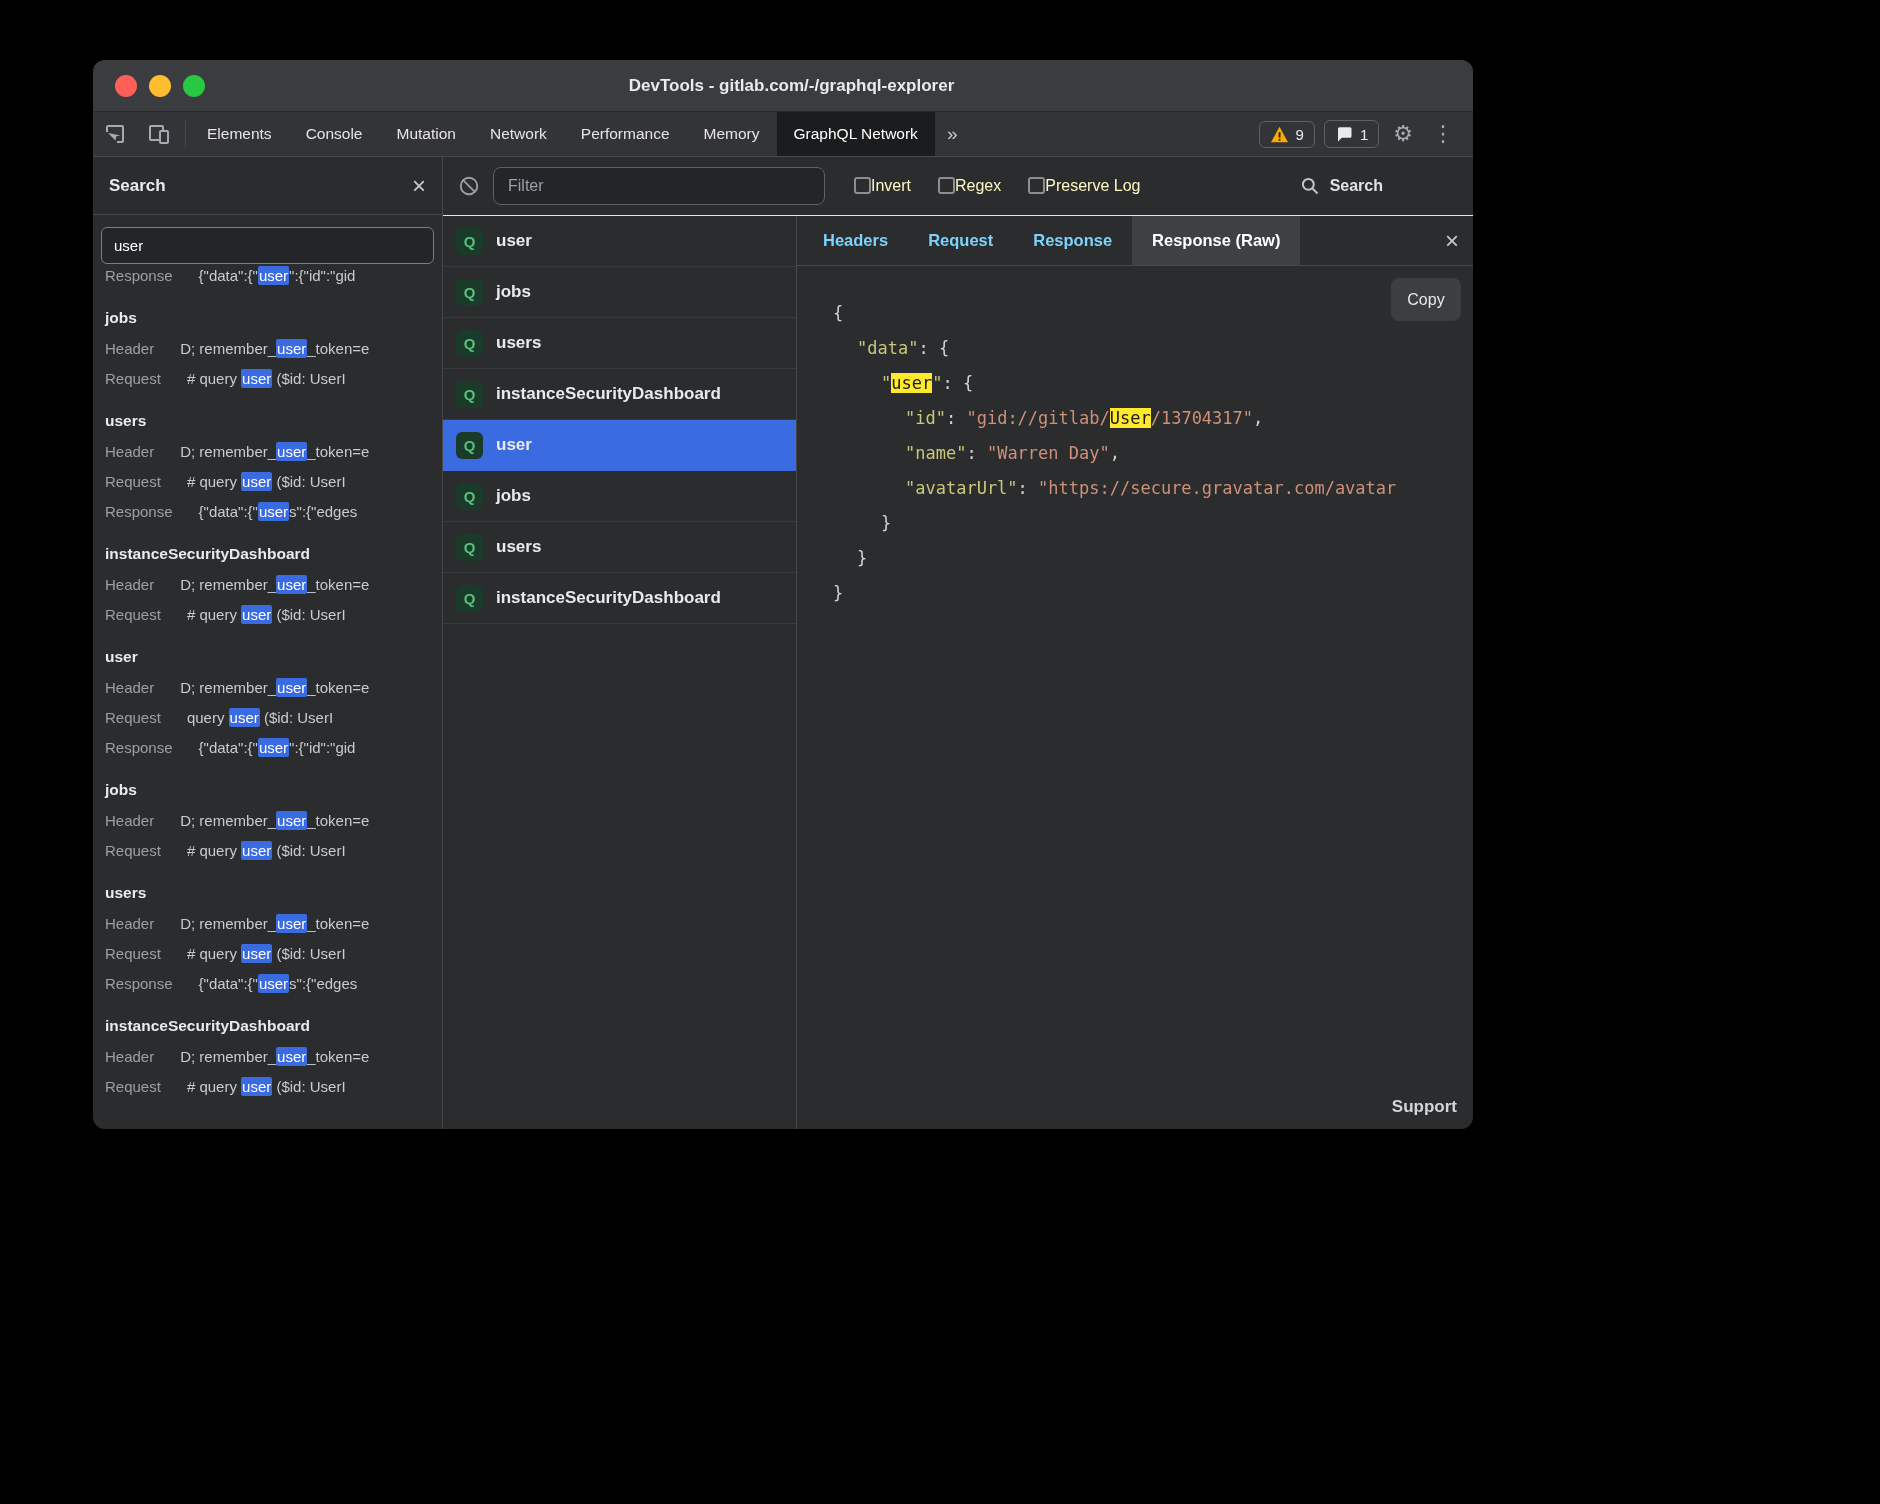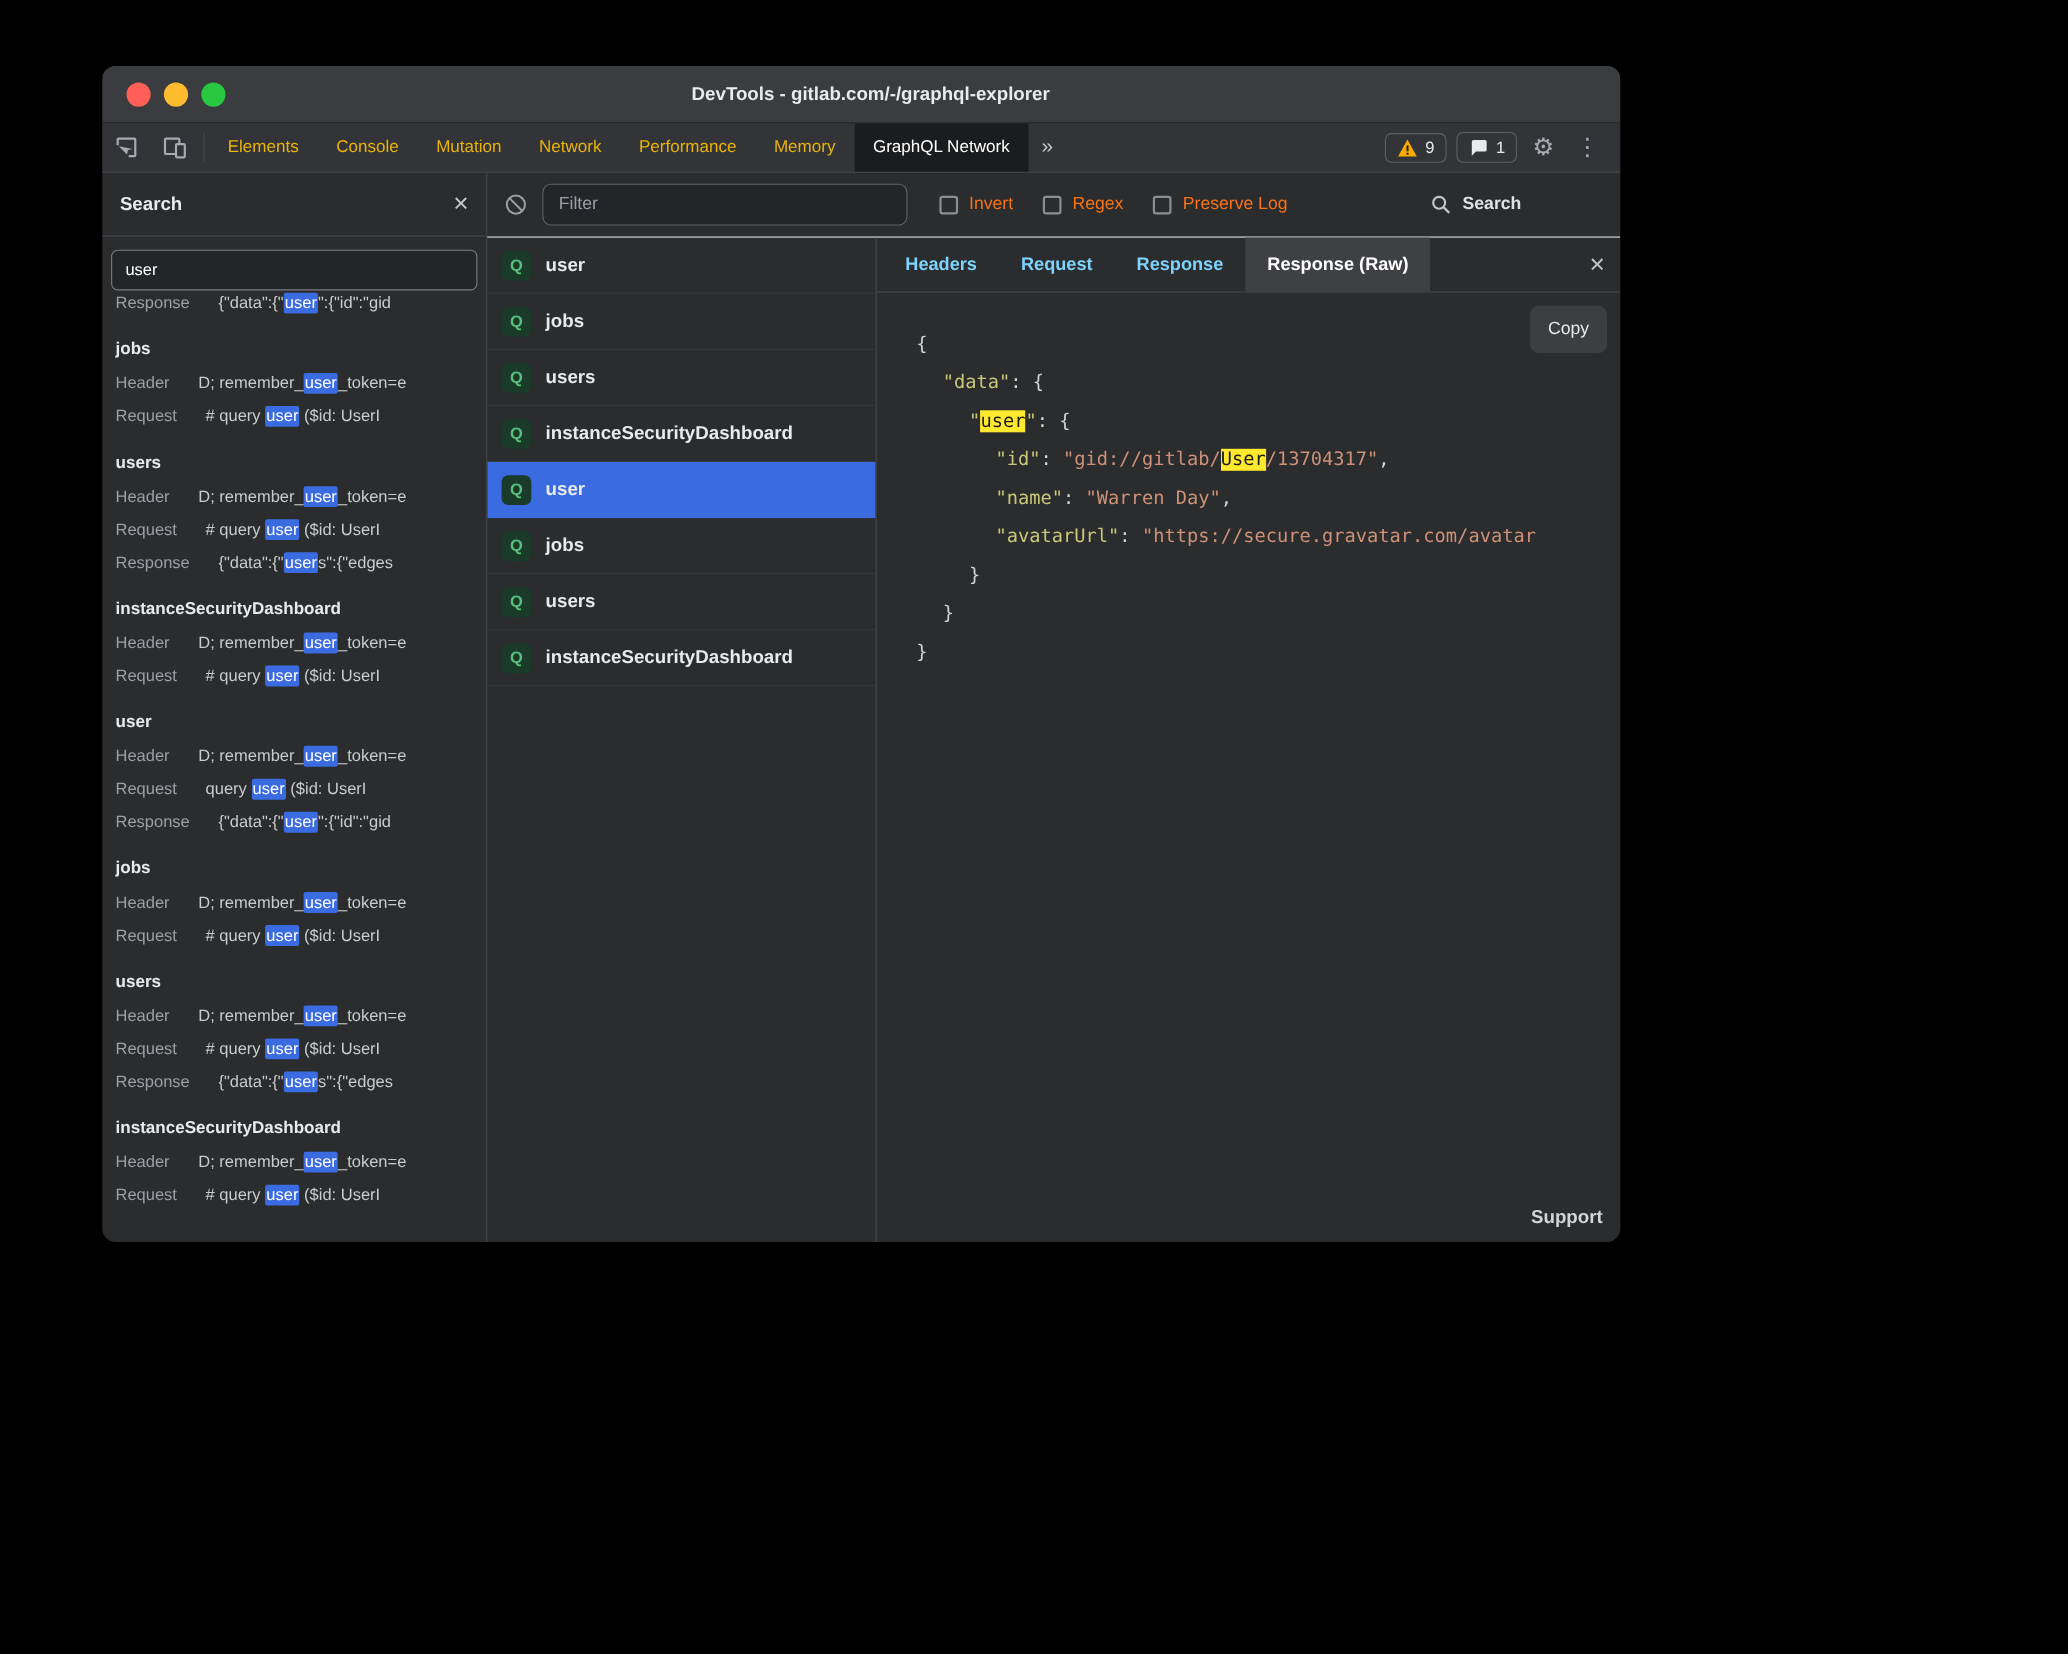--- a/index.html
+++ b/index.html
@@ -19,21 +19,21 @@
   .light { width:22px; height:22px; border-radius:50%; display:inline-block; }
   .light.red{background:#ff5f57} .light.yellow{background:#febc2e} .light.green{background:#28c840}
   .title { color:#e9eaec; font-size:17px; font-weight:bold; }
 
   
   .tabbar { height:45px; background:#333438; border-bottom:1px solid #47484b;
             display:flex; align-items:stretch; flex:0 0 auto; }
   .tool-icon { width:44px; display:flex; align-items:center; justify-content:center; cursor:pointer; }
   .vdiv { width:1px; background:#47484b; margin:9px 4px; }
   .tabs { display:flex; align-items:stretch; }
-  .tab { display:flex; align-items:center; padding:0 17px; color:#eab308; font-size:15.5px; cursor:pointer; }
+  .tab { display:flex; align-items:center; padding:0 17px; color:#e5e5e5; font-size:15.5px; cursor:pointer; }
   .tab.active { background:#1b1c1e; color:#ffffff; }
   .overflow { display:flex; align-items:center; padding:0 12px; color:#c9cacc; font-size:19px; }
   .right-controls { margin-left:auto; display:flex; align-items:center; gap:9px; padding-right:14px; }
   .badge { display:flex; align-items:center; gap:7px; border:1px solid #5f6164; border-radius:6px;
            padding:4px 10px; color:#e8eaed; font-size:15px; cursor:pointer; }
   .bar-glyph { color:#a7abaf; font-size:22px; line-height:1; padding:0 5px; cursor:pointer; }
 
   
   .body { flex:1; display:flex; min-height:0; }
 
@@ -59,21 +59,21 @@
 
   
   .right-area { flex:1; display:flex; flex-direction:column; min-width:0; }
   .filter-bar { height:59px; flex:0 0 auto; border-bottom:1px solid #e5e5e5;
                 display:flex; align-items:center; padding:0 0 0 15px; }
   .filter-input { width:332px; height:38px; margin-left:13px; background:#242528;
                   border:1px solid #606164; border-radius:8px; color:#e8eaed; font-size:16px;
                   padding:0 14px; outline:none; font-family:"Liberation Sans", sans-serif; }
   .filter-input::placeholder { color:#9aa0a6; }
   .checks { display:flex; gap:27px; margin-left:29px; }
-  .check { display:flex; align-items:center; gap:10px; color:#f97316; font-size:16px; cursor:pointer; }
+  .check { display:flex; color:#fef9c3; font-size:16px; cursor:pointer; }
   .box { width:17px; height:17px; border:2px solid #8b8e92; border-radius:3px; flex:0 0 auto; }
   .searchctl { margin-left:auto; margin-right:90px; display:flex; align-items:center; gap:10px;
                color:#e0e1e3; font-size:16px; font-weight:600; cursor:pointer; }
 
   .split { flex:1; display:flex; min-height:0; }
 
   
   .query-panel { width:354px; flex:0 0 auto; border-right:1px solid #47484b;
                  display:flex; flex-direction:column; min-height:0; }
   .q-head { height:50px; flex:0 0 auto; display:flex; align-items:center; padding:0 14px;

